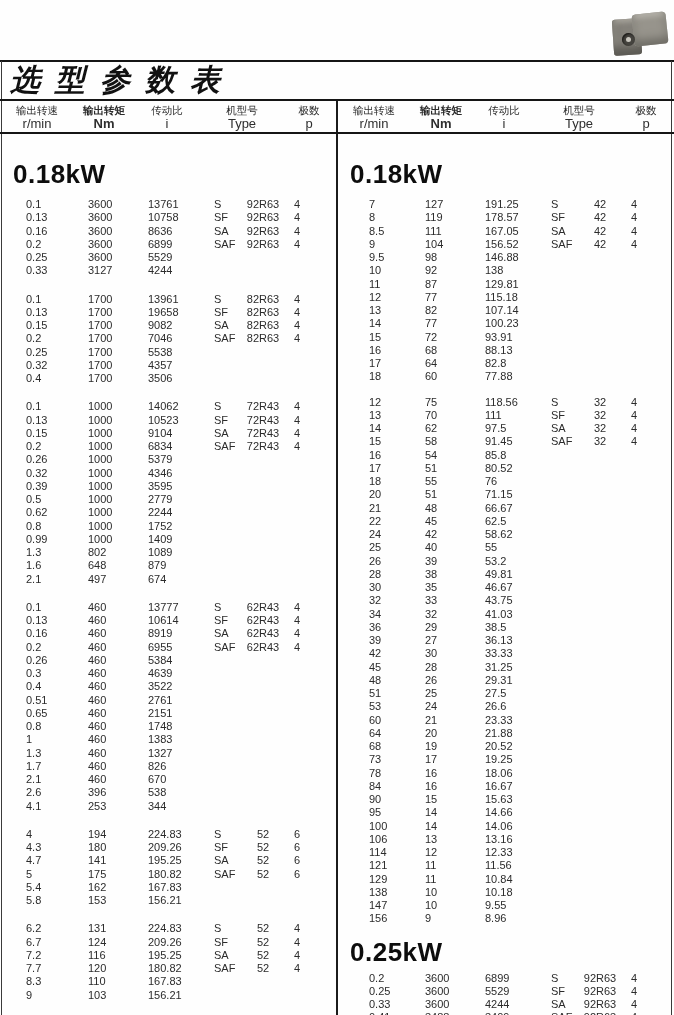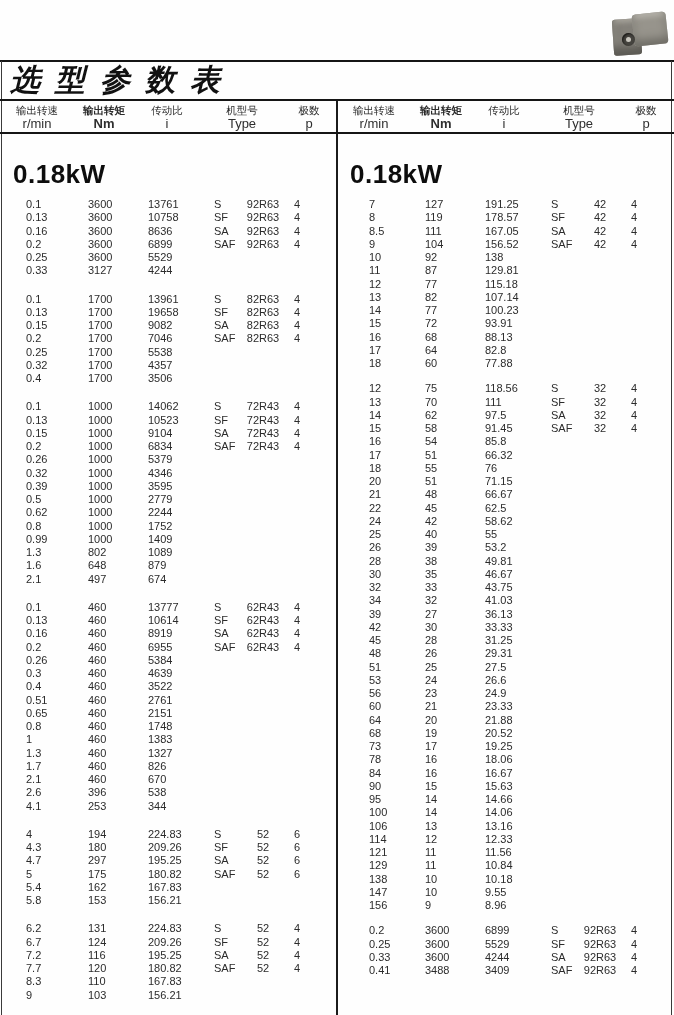--- a/index.html
+++ b/index.html
@@ -494,21 +494,21 @@
           <div class="row">
             <div class="c-speed">4.3</div>
             <div class="c-torque">180</div>
             <div class="c-ratio">209.26</div>
             <div class="c-prefix">SF</div>
             <div class="c-model">52</div>
             <div class="c-poles">6</div>
           </div>
           <div class="row">
             <div class="c-speed">4.7</div>
-            <div class="c-torque">297</div>
+            <div class="c-torque">141</div>
             <div class="c-ratio">195.25</div>
             <div class="c-prefix">SA</div>
             <div class="c-model">52</div>
             <div class="c-poles">6</div>
           </div>
           <div class="row">
             <div class="c-speed">5</div>
             <div class="c-torque">175</div>
             <div class="c-ratio">180.82</div>
             <div class="c-prefix">SAF</div>
@@ -614,20 +614,28 @@
           </div>
           <div class="row">
             <div class="c-speed">9</div>
             <div class="c-torque">104</div>
             <div class="c-ratio">156.52</div>
             <div class="c-prefix">SAF</div>
             <div class="c-model">42</div>
             <div class="c-poles">4</div>
           </div>
           <div class="row">
+            <div class="c-speed">9.5</div>
+            <div class="c-torque">98</div>
+            <div class="c-ratio">146.88</div>
+            <div class="c-prefix"></div>
+            <div class="c-model"></div>
+            <div class="c-poles"></div>
+          </div>
+          <div class="row">
             <div class="c-speed">10</div>
             <div class="c-torque">92</div>
             <div class="c-ratio">138</div>
             <div class="c-prefix"></div>
             <div class="c-model"></div>
             <div class="c-poles"></div>
           </div>
           <div class="row">
             <div class="c-speed">11</div>
             <div class="c-torque">87</div>
@@ -730,21 +738,21 @@
             <div class="c-speed">16</div>
             <div class="c-torque">54</div>
             <div class="c-ratio">85.8</div>
             <div class="c-prefix"></div>
             <div class="c-model"></div>
             <div class="c-poles"></div>
           </div>
           <div class="row">
             <div class="c-speed">17</div>
             <div class="c-torque">51</div>
-            <div class="c-ratio">66.32</div>
+            <div class="c-ratio">80.52</div>
             <div class="c-prefix"></div>
             <div class="c-model"></div>
             <div class="c-poles"></div>
           </div>
           <div class="row">
             <div class="c-speed">18</div>
             <div class="c-torque">55</div>
             <div class="c-ratio">76</div>
             <div class="c-prefix"></div>
             <div class="c-model"></div>
@@ -824,20 +832,28 @@
           </div>
           <div class="row">
             <div class="c-speed">34</div>
             <div class="c-torque">32</div>
             <div class="c-ratio">41.03</div>
             <div class="c-prefix"></div>
             <div class="c-model"></div>
             <div class="c-poles"></div>
           </div>
           <div class="row">
+            <div class="c-speed">36</div>
+            <div class="c-torque">29</div>
+            <div class="c-ratio">38.5</div>
+            <div class="c-prefix"></div>
+            <div class="c-model"></div>
+            <div class="c-poles"></div>
+          </div>
+          <div class="row">
             <div class="c-speed">39</div>
             <div class="c-torque">27</div>
             <div class="c-ratio">36.13</div>
             <div class="c-prefix"></div>
             <div class="c-model"></div>
             <div class="c-poles"></div>
           </div>
           <div class="row">
             <div class="c-speed">42</div>
             <div class="c-torque">30</div>
@@ -872,28 +888,20 @@
           </div>
           <div class="row">
             <div class="c-speed">53</div>
             <div class="c-torque">24</div>
             <div class="c-ratio">26.6</div>
             <div class="c-prefix"></div>
             <div class="c-model"></div>
             <div class="c-poles"></div>
           </div>
           <div class="row">
-            <div class="c-speed">56</div>
-            <div class="c-torque">23</div>
-            <div class="c-ratio">24.9</div>
-            <div class="c-prefix"></div>
-            <div class="c-model"></div>
-            <div class="c-poles"></div>
-          </div>
-          <div class="row">
             <div class="c-speed">60</div>
             <div class="c-torque">21</div>
             <div class="c-ratio">23.33</div>
             <div class="c-prefix"></div>
             <div class="c-model"></div>
             <div class="c-poles"></div>
           </div>
           <div class="row">
             <div class="c-speed">64</div>
             <div class="c-torque">20</div>
@@ -1010,20 +1018,21 @@
             <div class="c-speed">156</div>
             <div class="c-torque">9</div>
             <div class="c-ratio">8.96</div>
             <div class="c-prefix"></div>
             <div class="c-model"></div>
             <div class="c-poles"></div>
           </div>
         </div>
       </div>
       <div class="section">
+        <div class="power-title">0.25kW</div>
         <div class="block">
           <div class="row">
             <div class="c-speed">0.2</div>
             <div class="c-torque">3600</div>
             <div class="c-ratio">6899</div>
             <div class="c-prefix">S</div>
             <div class="c-model">92R63</div>
             <div class="c-poles">4</div>
           </div>
           <div class="row">

